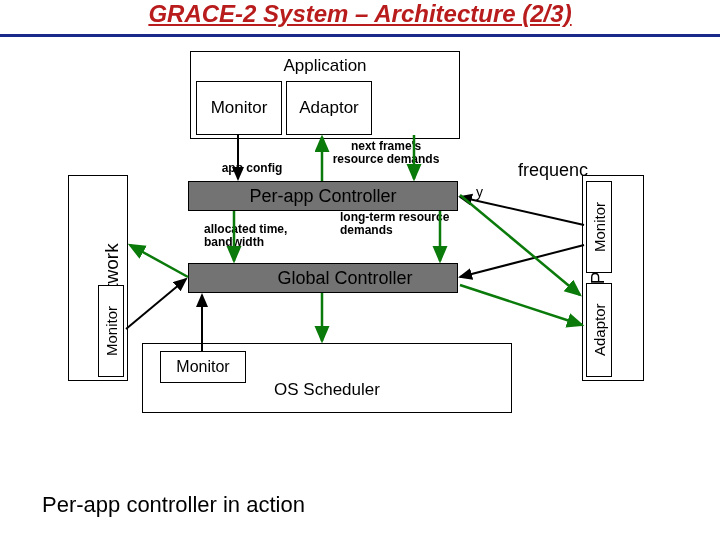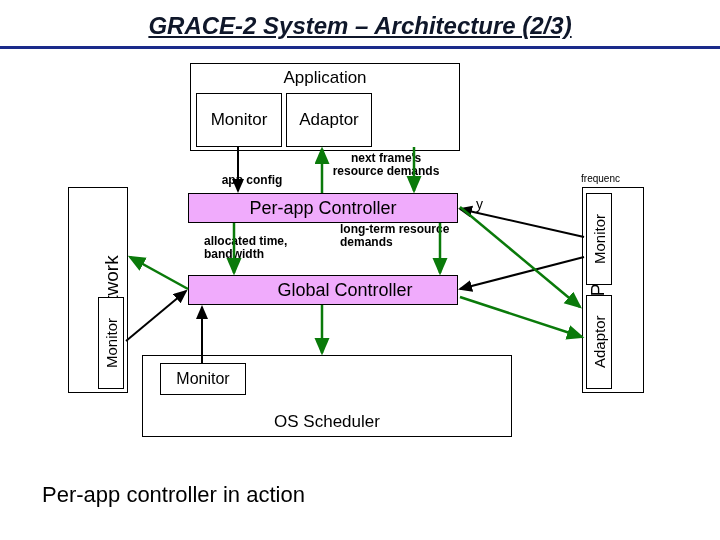--- a/index.html
+++ b/index.html
@@ -10,58 +10,58 @@
     font-family: Arial, Helvetica, sans-serif;
     position: relative;
     overflow: hidden;
   }
   .title {
     text-align: center;
     font-style: italic;
     font-weight: bold;
     font-size: 24px;
     text-decoration: underline;
-    padding-top: 12px;
-    color: #0f172a;
+    padding-top: 0;
+    color: #b91c1c;
     border-bottom: 3px solid #1a2a8a;
     padding-bottom: 6px;
     margin-bottom: 8px;
   }
   .stage {
     position: relative;
     width: 720px;
     height: 440px;
   }
   .box {
     position: absolute;
     border: 1.5px solid #000;
     background: #fff;
     font-size: 17px;
     display: flex;
     align-items: center;
     justify-content: center;
     text-align: center;
   }
-  .green { background: #f0abfc; }
+  .green { background: #737373; }
   .vlabel {
     position: absolute;
     writing-mode: vertical-rl;
     transform: rotate(180deg);
     font-size: 18px;
     display: flex;
     align-items: center;
     justify-content: center;
     border: 1.5px solid #000;
     background: #fff;
   }
   .smalltxt { position: absolute; font-size: 12px; font-weight: bold; text-align: center; line-height: 1.1; }
   .caption {
     position: absolute;
     left: 42px;
-    bottom: 32px;
+    bottom: 22px;
     font-size: 22px;
   }
   
   .arrow {
     position: absolute;
     pointer-events: none;
   }
 </style>
 </head>
 <body>
@@ -91,28 +91,28 @@
 
   <div class="smalltxt" style="left:204px; top:178px; width:110px; text-align:left;">allocated time, bandwidth</div>
 
   <div class="smalltxt" style="left:340px; top:166px; width:120px; text-align:left;">long-term resource demands</div>
 
   <div class="box green" style="left:188px; top:218px; width:270px; height:30px; font-size:18px;padding-left:44px;">
     <span>Global Controller</span>
   </div>
 
 
-  <div class="box" style="left:142px; top:298px; width:370px; height:82px; align-items:flex-end; padding-bottom:4px;">
+  <div class="box" style="left:142px; top:298px; width:370px; height:70px; align-items:flex-end; padding-bottom:12px;">
     <span>OS Scheduler</span>
   </div>
   <div class="box" style="left:160px; top:306px; width:86px; height:32px; font-size:16px;">
     <span>Monitor</span>
   </div>
 
-  <div class="smalltxt" style="left:518px; top:116px; width:70px; text-align:right; font-weight:normal; font-size:10px;margin-left:32px;">frequenc</div>
+  <div class="smalltxt" style="left:518px; top:116px; width:70px; text-align:left; font-weight:normal; font-size:18px;">frequenc</div>
   <div class="smalltxt" style="left:476px; top:140px; width:20px; text-align:left; font-weight:normal; font-size:14px;">y</div>
 
   <div class="vlabel" style="left:68px; top:130px; width:60px; height:206px; font-size:19px;">
     <span style="position:absolute; left:4px;">Network</span>
   </div>
   <div class="vlabel" style="left:98px; top:240px; width:26px; height:92px; font-size:15px;">
     <span>Monitor</span>
   </div>
 
   <div class="vlabel" style="left:582px; top:130px; width:62px; height:206px; font-size:19px;">

